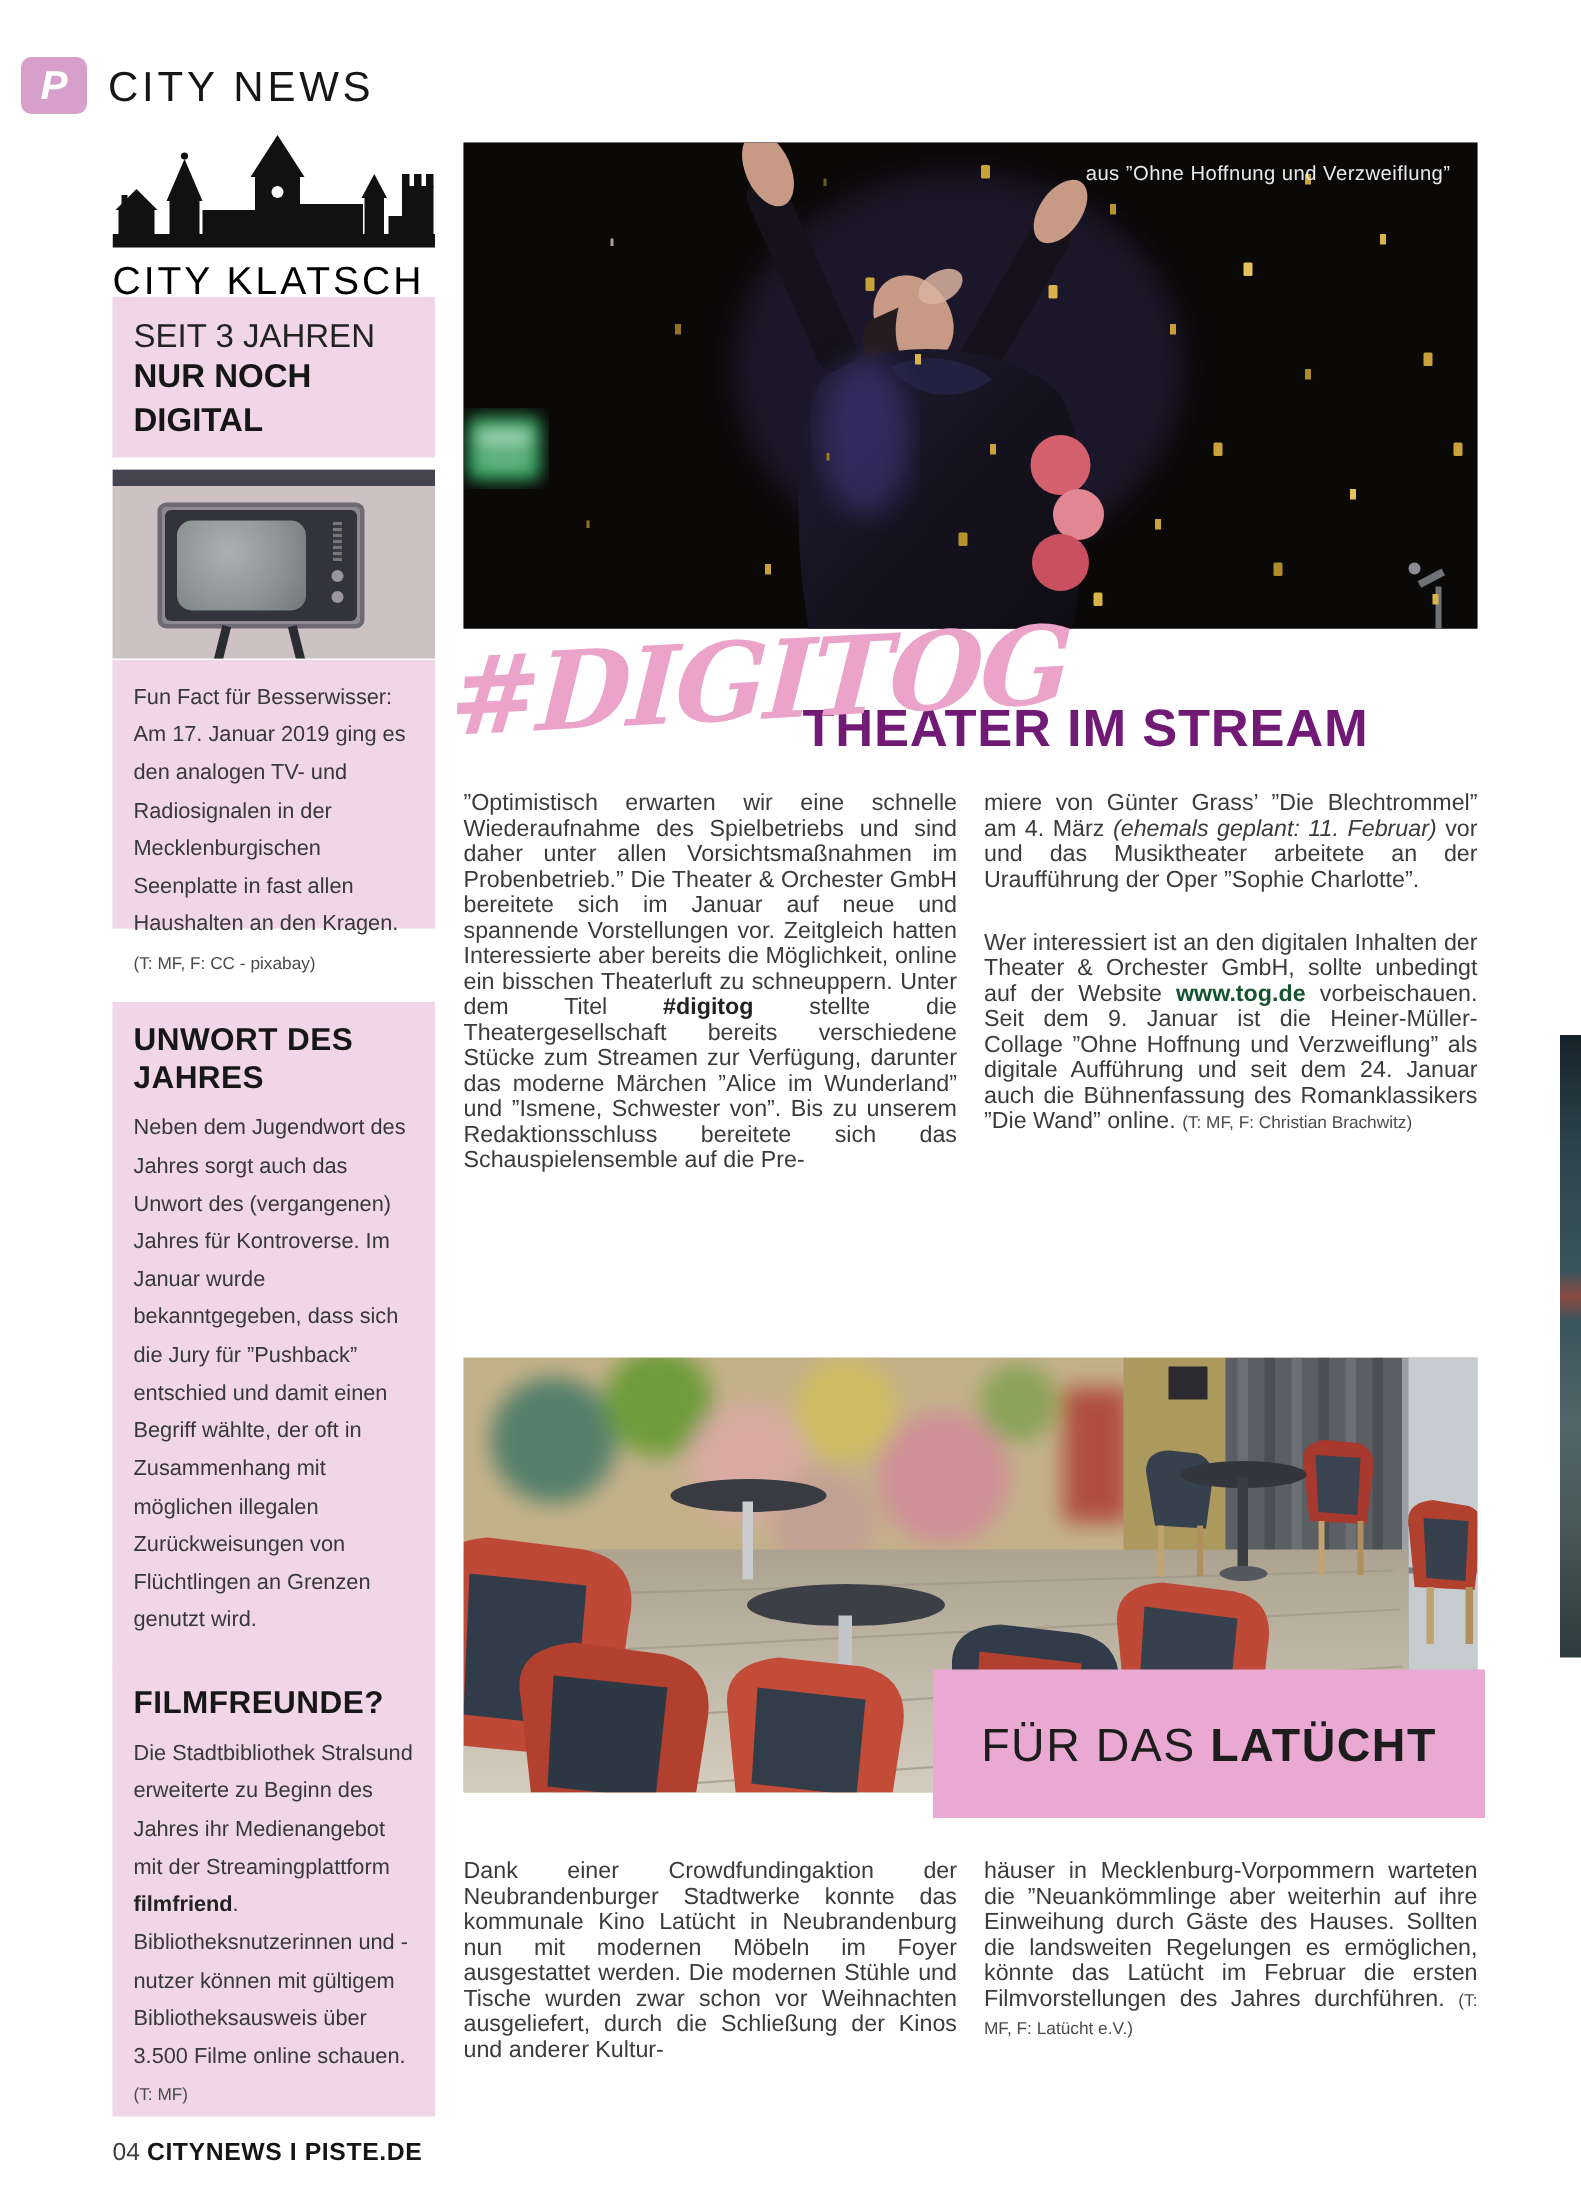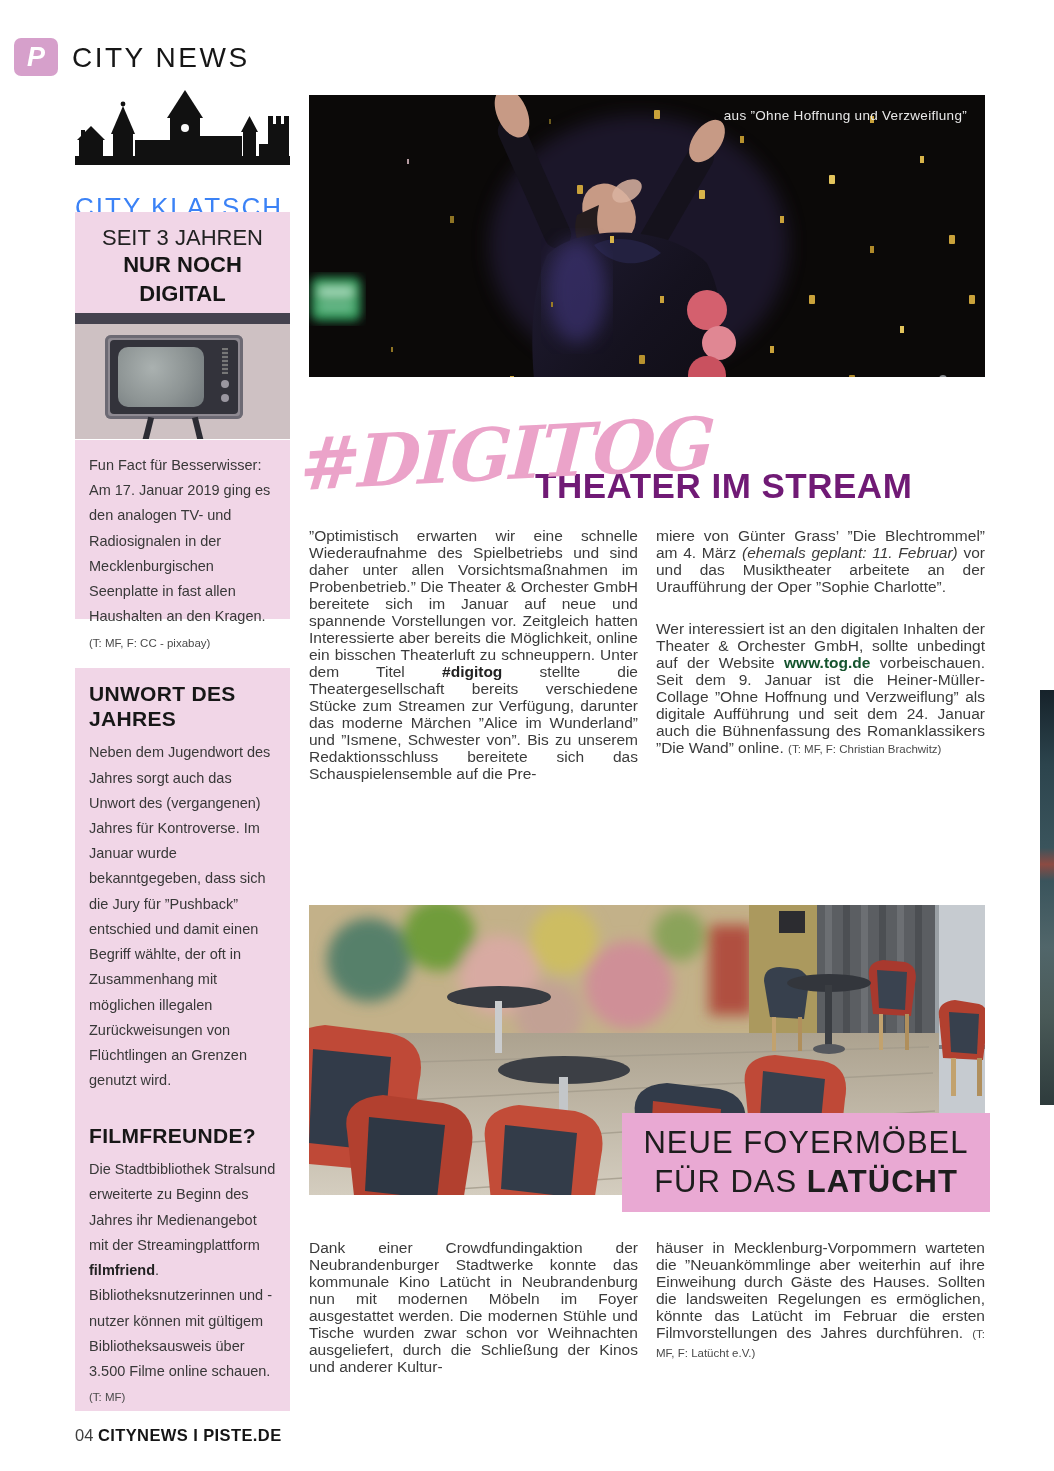--- a/index.html
+++ b/index.html
@@ -19,23 +19,23 @@
   .abs{position:absolute;}
 
   
   .logo{left:14px;top:38px;width:44px;height:38px;background:var(--pink_logo);
     border-radius:7px;display:flex;align-items:center;justify-content:center;
     color:#fff;font-weight:bold;font-style:italic;font-size:27px;}
   .page-title{left:72px;top:42px;font-size:28px;letter-spacing:2.5px;color:var(--ink);font-weight:400;}
 
   
   .skyline{left:75px;top:86px;width:215px;height:84px;}
-  .klatsch{left:75px;top:172px;width:215px;font-size:26px;letter-spacing:2px;color:#3b82f6;white-space:nowrap;margin-top:20px;}
+  .klatsch{left:75px;top:172px;width:215px;font-size:26px;letter-spacing:2px;color:#000000;white-space:nowrap;}
   .pinkbox{left:75px;width:215px;background:var(--pink_light);padding:13px 14px;}
-  .box1{top:212px;height:107px;text-align:center;}
+  .box1{top:198px;height:107px;}
   .box1 .l1{font-size:22px;color:#222;}
   .box1 .l2{font-size:22px;font-weight:bold;color:#161616;line-height:1.3;}
   .tvphoto{left:75px;top:313px;width:215px;height:126px;background:#cec1c3;overflow:hidden;}
   .tvbar{position:absolute;left:0;top:0;width:100%;height:11px;background:#45434f;}
   .tvbody{position:absolute;left:30px;top:22px;width:138px;height:84px;background:#8f8a92;border-radius:6px;
     box-shadow:inset 0 0 0 3px #6d6a74;}
   .tvinner{position:absolute;left:5px;top:5px;right:5px;bottom:5px;background:#33333b;border-radius:4px;}
   .tvscreen{position:absolute;left:8px;top:7px;width:86px;height:60px;border-radius:10px;
     background:radial-gradient(circle at 40% 35%, #aab1b0 0%, #8d9494 55%, #70777a 100%);}
   .tvknob{position:absolute;width:8px;height:8px;border-radius:50%;background:#9a97a0;right:9px;}
@@ -43,21 +43,21 @@
   .tvleg{position:absolute;width:6px;height:26px;background:#2b2b33;top:104px;}
   .sbtext{font-size:14.5px;line-height:1.74;color:#383838;text-align:left;}
   .funfact{top:440px;height:179px;}
   .unwort{top:668px;height:449px;}
   .film{top:1110px;height:301px;}
   .sbtitle{font-size:21px;font-weight:bold;color:#171717;line-height:1.2;margin-bottom:9px;letter-spacing:.3px;}
   .credit{font-size:11.5px;color:#4a4a4a;letter-spacing:0;}
   b.inline{color:#222;}
 
   
-  .photo1{left:309px;top:95px;width:676px;height:282px;background:#0c0a09;overflow:hidden;}
+  .photo1{left:309px;top:95px;width:676px;height:324px;background:#0c0a09;overflow:hidden;}
   .photo1 .caption{position:absolute;right:18px;top:13px;color:#e9e9e9;font-size:13.5px;letter-spacing:.3px;}
   .confetti{position:absolute;left:0;top:0;width:6px;height:9px;background:transparent;border-radius:1px;
     box-shadow:
       345px 15px 0 0 #caa23a, 430px 40px 0 -1px #b8922e, 390px 95px 0 0 #d8b44a,
       470px 120px 0 -1px #caa23a, 520px 80px 0 0 #e3c45c, 560px 150px 0 -1px #b08a2a,
       500px 200px 0 0 #caa23a, 610px 60px 0 -1px #d8b44a, 640px 140px 0 0 #caa23a,
       590px 230px 0 -1px #e3c45c, 540px 280px 0 0 #b08a2a, 460px 250px 0 -1px #caa23a,
       420px 300px 0 0 #d8b44a, 350px 200px 0 -1px #caa23a, 330px 260px 0 0 #b8922e,
       300px 140px 0 -1px #d8b44a, 268px 90px 0 0 #caa23a, 240px 205px 0 -2px #9a7b26,
       140px 120px 0 -1px #8f7424, 200px 280px 0 -1px #caa23a, 645px 300px 0 -1px #d8b44a,
@@ -320,21 +320,20 @@
           <path d="M6,30 Q2,2 36,0 L84,6 Q112,12 106,44 L100,100 L12,92 Z" fill="#bf4937"></path>
           <path d="M24,16 L86,24 L80,86 L20,78 Z" fill="#37404d"></path>
           <rect x="26" y="92" width="6" height="36" fill="#c2a26e"></rect>
           <rect x="80" y="96" width="6" height="34" fill="#b08f5c"></rect>
         </g>
     </g>
   </svg>
 </div>
 
 <div class="abs latbox">
-  <div class="l1">NEUE FOYERMÖBEL</div>
   <div class="l2"><span>FÜR DAS </span><b>LATÜCHT</b></div>
 </div>
 
 <div class="abs cols botcols">
   <div class="col">
     <p>Dank einer Crowdfundingaktion der Neubrandenburger Stadtwerke konnte das kommunale Kino Latücht in Neubrandenburg nun mit modernen Möbeln im Foyer ausgestattet werden. Die modernen Stühle und Tische wurden zwar schon vor Weihnachten ausgeliefert, durch die Schließung der Kinos und anderer Kultur-</p>
   </div>
   <div class="col">
     <p><span>häuser in Mecklenburg-Vorpommern warteten die ”Neuankömmlinge aber weiterhin auf ihre Einweihung durch Gäste des Hauses. Sollten die landsweiten Regelungen es ermöglichen, könnte das Latücht im Februar die ersten Filmvorstellungen des Jahres durchführen. </span><span class="credit">(T: MF, F: Latücht e.V.)</span></p>
   </div>

